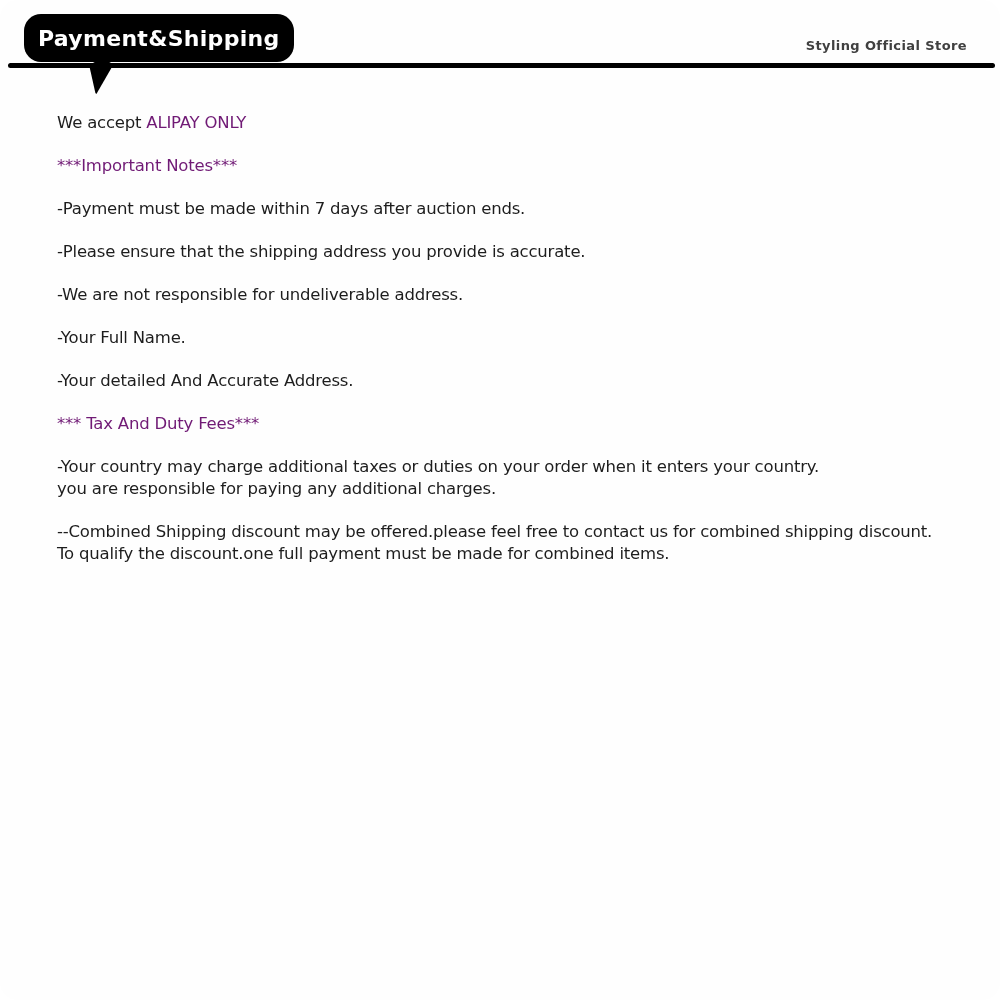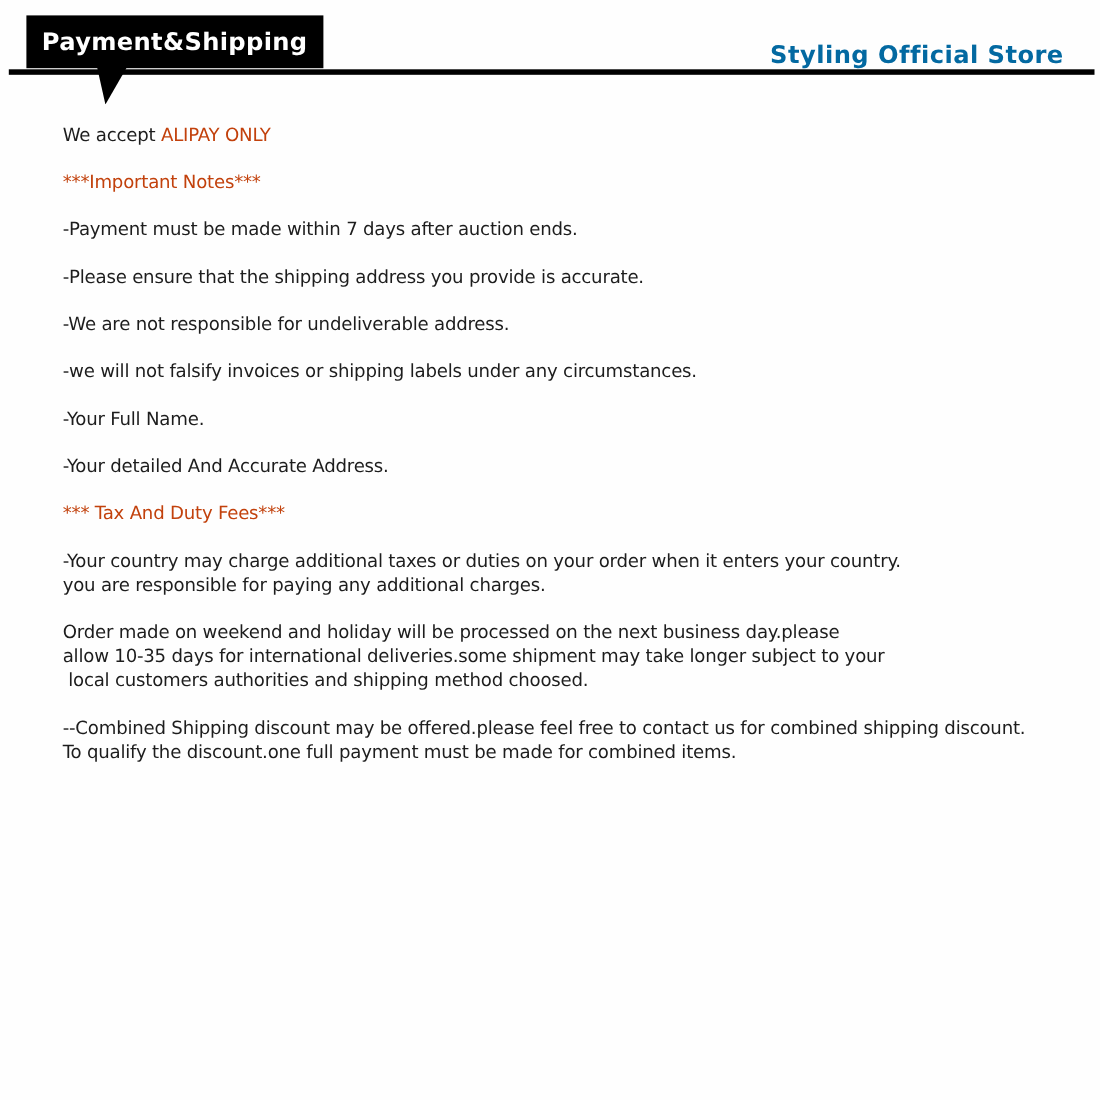--- a/index.html
+++ b/index.html
@@ -1,15 +1,15 @@
 <!DOCTYPE html>
 <html><head>
 <meta charset="utf-8">
 <style>
-  * { margin: 0; padding: 0; box-sizing: border-box; }
+  * { margin: 0; padding: 0; box-sizing: border-box; border-radius: 17px; }
   html, body { width: 1000px; height: 1000px; }
   body {
     background: #ffffff;
     font-family: "DejaVu Sans", sans-serif;
     color: #1d1d1d;
     overflow: hidden;
   }
   .page {
     position: relative;
     width: 1000px;
@@ -47,39 +47,39 @@
     width: 28px;
     height: 35px;
     background: #000000;
     clip-path: polygon(0 0, 100% 0, 28% 100%);
     z-index: 3;
   }
   .store-name {
     position: absolute;
     top: 38px;
     right: 33px;
-    font-size: 22px;
+    font-size: 13px;
     font-weight: bold;
     letter-spacing: 0.4px;
-    color: #0369a1;
+    color: #404040;
   }
   .content {
     position: absolute;
     top: 112px;
     left: 57px;
     right: 26px;
     font-size: 16.5px;
     line-height: 22px;
     letter-spacing: -0.2px;
   }
   .para {
     margin: 0 0 21px 0;
     white-space: pre-wrap;
   }
-  .red { color: #c2410c; }
+  .red { color: #701a75; }
 </style>
 </head>
 <body>
 
 <div class="page">
 
   <div class="title-box">
     <span>Payment&amp;Shipping</span>
   </div>
   <div class="tail"></div>
@@ -91,37 +91,33 @@
     <p class="para"><span>We accept </span><span class="red">ALIPAY ONLY</span></p>
 
     <p class="para red">***Important Notes***</p>
 
     <p class="para">-Payment must be made within 7 days after auction ends.</p>
 
     <p class="para">-Please ensure that the shipping address you provide is accurate.</p>
 
     <p class="para">-We are not responsible for undeliverable address.</p>
 
-    <p class="para">-we will not falsify invoices or shipping labels under any circumstances.</p>
 
 
 
     <p class="para">-Your Full Name.</p>
 
     <p class="para">-Your detailed And Accurate Address.</p>
 
 
     <p class="para red">*** Tax And Duty Fees***</p>
 
     <p class="para">-Your country may charge additional taxes or duties on your order when it enters your country.
 you are responsible for paying any additional charges.</p>
 
 
-    <p class="para">Order made on weekend and holiday will be processed on the next business day.please
-allow 10-35 days for international deliveries.some shipment may take longer subject to your
- local customers authorities and shipping method choosed.</p>
 
     <p class="para">--Combined Shipping discount may be offered.please feel free to contact us for combined shipping discount.
 To qualify the discount.one full payment must be made for combined items.</p>
 
   </div>
 
 </div>
 
 </body></html>

